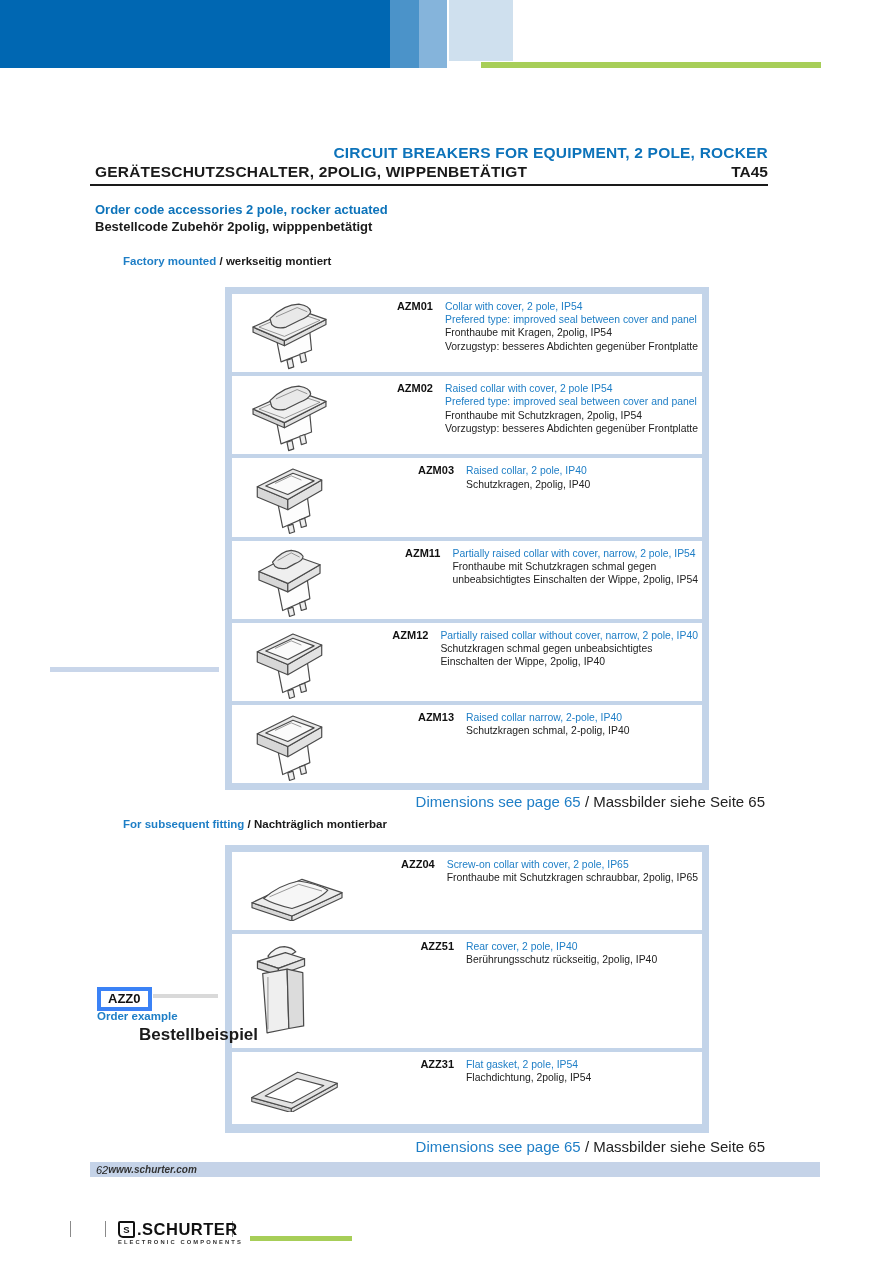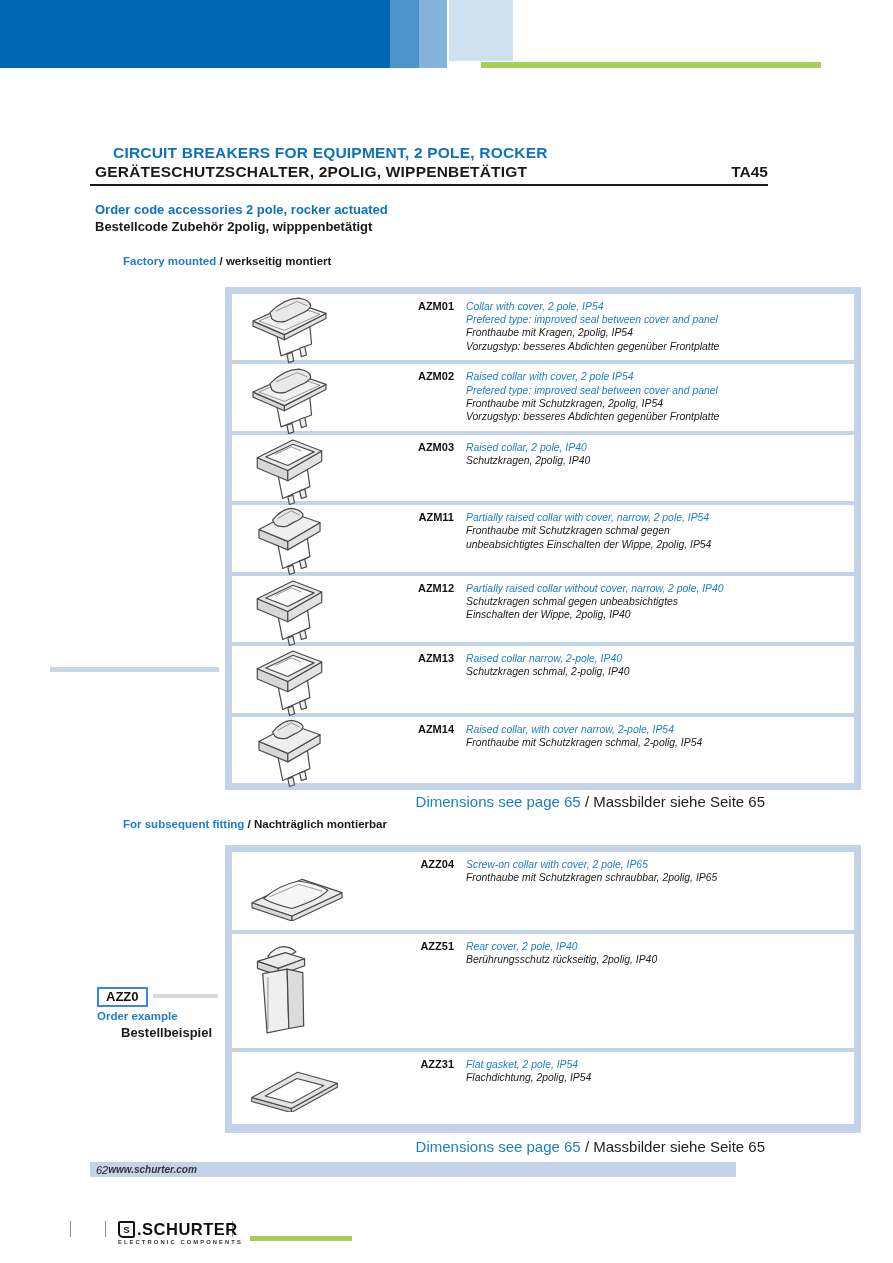--- a/index.html
+++ b/index.html
@@ -10,66 +10,66 @@
   .abs{position:absolute;}
 
   
   .bar-dark  {left:0;   top:0; width:390px;height:68px;background:#0067b2;}
   .bar-mid   {left:390px;top:0; width:29px; height:68px;background:#4b93c9;}
   .bar-light {left:419px;top:0; width:28px; height:68px;background:#85b4db;}
   .bar-pale  {left:449px;top:0; width:64px; height:61px;background:#cfe0ee;}
   .green-top {left:481px;top:62px;width:340px;height:6px;background:#a7ce58;}
 
   
-  .title-en{left:113px;top:144px;width:673px;font-size:15.5px;font-weight:bold;color:#0d73ba;letter-spacing:.2px;}
+  .title-en{left:95px;top:144px;width:673px;font-size:15.5px;font-weight:bold;color:#0d73ba;letter-spacing:.2px;text-align:right;}
   .title-de{left:95px;top:163px;width:673px;font-size:15.5px;font-weight:bold;color:#1a1a1a;letter-spacing:.2px;}
   .doc-code{right:125px;top:163px;font-size:15.5px;font-weight:bold;color:#1a1a1a;}
   .title-rule{left:90px;top:184px;width:678px;height:2px;background:#1a1a1a;}
   .sub-en{left:95px;top:202px;font-size:13px;font-weight:bold;color:#0d73ba;}
   .sub-de{left:95px;top:219px;font-size:13px;font-weight:bold;color:#1a1a1a;}
 
   .sec-label{font-size:11.5px;font-weight:bold;color:#1a1a1a;}
   .sec-label .blue{color:#1e7ec6;margin-left:28px;}
   .sec-factory{left:95px;top:255px;}
   .sec-subsequent{left:95px;top:818px;}
 
   
   .ptable{
-    left:225px;width:636px;background:#c3d4e9;
+    left:225px;width:484px;background:#c3d4e9;
     padding:7px;box-sizing:border-box;
     display:flex;flex-direction:column;gap:4px;
   }
   #table1{top:287px;height:503px;}
   #table2{top:845px;height:288px;}
   .trow{background:#ffffff;display:flex;align-items:stretch;flex:1 1 0;min-height:0;}
   #table2 .trow{flex:0 0 auto;}
   .timg{width:170px;box-sizing:border-box;display:flex;align-items:center;justify-content:flex-start;padding-left:15px;}
   .tcode{width:52px;box-sizing:border-box;text-align:right;font-weight:bold;font-size:11px;color:#111;padding-top:6px;}
-  .tdesc{flex:1;padding:6px 4px 0 12px;font-size:10.4px;line-height:13.2px;white-space:nowrap;font-style:italic;}
+  .tdesc{flex:1;padding:6px 4px 0 12px;font-size:10.4px;line-height:13.2px;white-space:nowrap;}
   .en{color:#1e7ec6;}
   .de{color:#222;}
   svg.pimg{display:block;}
   .sk{stroke:#4a4a4a;stroke-width:1.4;stroke-linejoin:round;}
   .sk2{stroke:#6a6a6a;stroke-width:.8;fill:none;}
 
   
   .dim-note{font-size:15px;color:#222;right:128px;text-align:right;}
   .dim-note .blue{color:#1e7ec6;}
   #dim1{top:793px;}
   #dim2{top:1138px;}
 
   
   .pointer-line{left:50px;top:667px;width:169px;height:5px;background:#c9d6ea;}
-  .azz0-box{left:97px;top:987px;border:2px solid #3b82f6;padding:0 7px;font-size:13px;font-weight:bold;color:#111;line-height:16px;background:#fff;}
+  .azz0-box{left:97px;top:987px;border:4px solid #3b82f6;padding:0 7px;font-size:13px;font-weight:bold;color:#111;line-height:16px;background:#fff;}
   .azz0-line{left:153px;top:994px;width:65px;height:4px;background:#d9d9d9;}
   .oe-en{left:97px;top:1010px;font-size:11.5px;font-weight:bold;color:#1e7ec6;}
-  .oe-de{left:97px;top:1025px;font-size:13px;font-weight:bold;color:#1a1a1a;padding-left:24px;}
-
-  
-  .footer-bar{left:90px;top:1162px;width:646px;height:15px;background:#c5d3e8;display:flex;align-items:center;}
+  .oe-de{left:115px;top:1025px;font-size:17px;font-weight:bold;color:#1a1a1a;padding-left:24px;}
+
+  
+  .footer-bar{left:90px;top:1162px;width:730px;height:15px;background:#c5d3e8;display:flex;align-items:center;}
   .page-num{font-style:italic;font-size:11px;color:#222;margin-left:6px;}
   .site{font-style:italic;font-weight:bold;font-size:10px;color:#333;}
 
   
   .mark{top:1221px;width:1px;height:16px;background:#8a8a8a;}
   .m1{left:70px;} .m2{left:105px;} .m3{left:232px;}
   .logo{left:118px;top:1220px;display:flex;align-items:center;}
   .logo-mark{display:inline-flex;align-items:center;justify-content:center;width:13px;height:13px;border:2.2px solid #111;font-size:9.5px;font-weight:bold;color:#111;margin-right:2px;border-radius:2px 2px 2px 5px;}
   .logo-name{font-size:16.5px;font-weight:bold;color:#111;letter-spacing:.5px;}
   .logo-tag{left:118px;top:1239px;font-size:5.8px;font-weight:bold;color:#333;letter-spacing:2.1px;}
@@ -231,32 +231,20 @@
           <use href="#sym-rocker-open"></use>
         </svg>
       </div>
     <div class="tcode">AZM13</div>
     <div class="tdesc">
       <div class="en">Raised collar narrow, 2-pole, IP40</div>
       <div class="de">Schutzkragen schmal, 2-polig, IP40</div>
     </div>
   </div>
 
-  <div class="trow">
-    <div class="timg">
-        <svg class="pimg" width="85" height="78">
-          <use href="#sym-rocker-narrow"></use>
-        </svg>
-      </div>
-    <div class="tcode">AZM14</div>
-    <div class="tdesc">
-      <div class="en">Raised collar, with cover narrow, 2-pole, IP54</div>
-      <div class="de">Fronthaube mit Schutzkragen schmal, 2-polig, IP54</div>
-    </div>
-  </div>
 
 </div>
 
 <div id="dim1" class="abs dim-note"><span class="blue">Dimensions see page 65</span><span> / </span><span>Massbilder siehe Seite 65</span></div>
 
 <div class="abs sec-label sec-subsequent"><span class="blue">For subsequent fitting</span><span> / </span><span>Nachträglich montierbar</span></div>
 
 <div id="table2" class="abs ptable">
 
   <div class="trow" style="height:78px">

